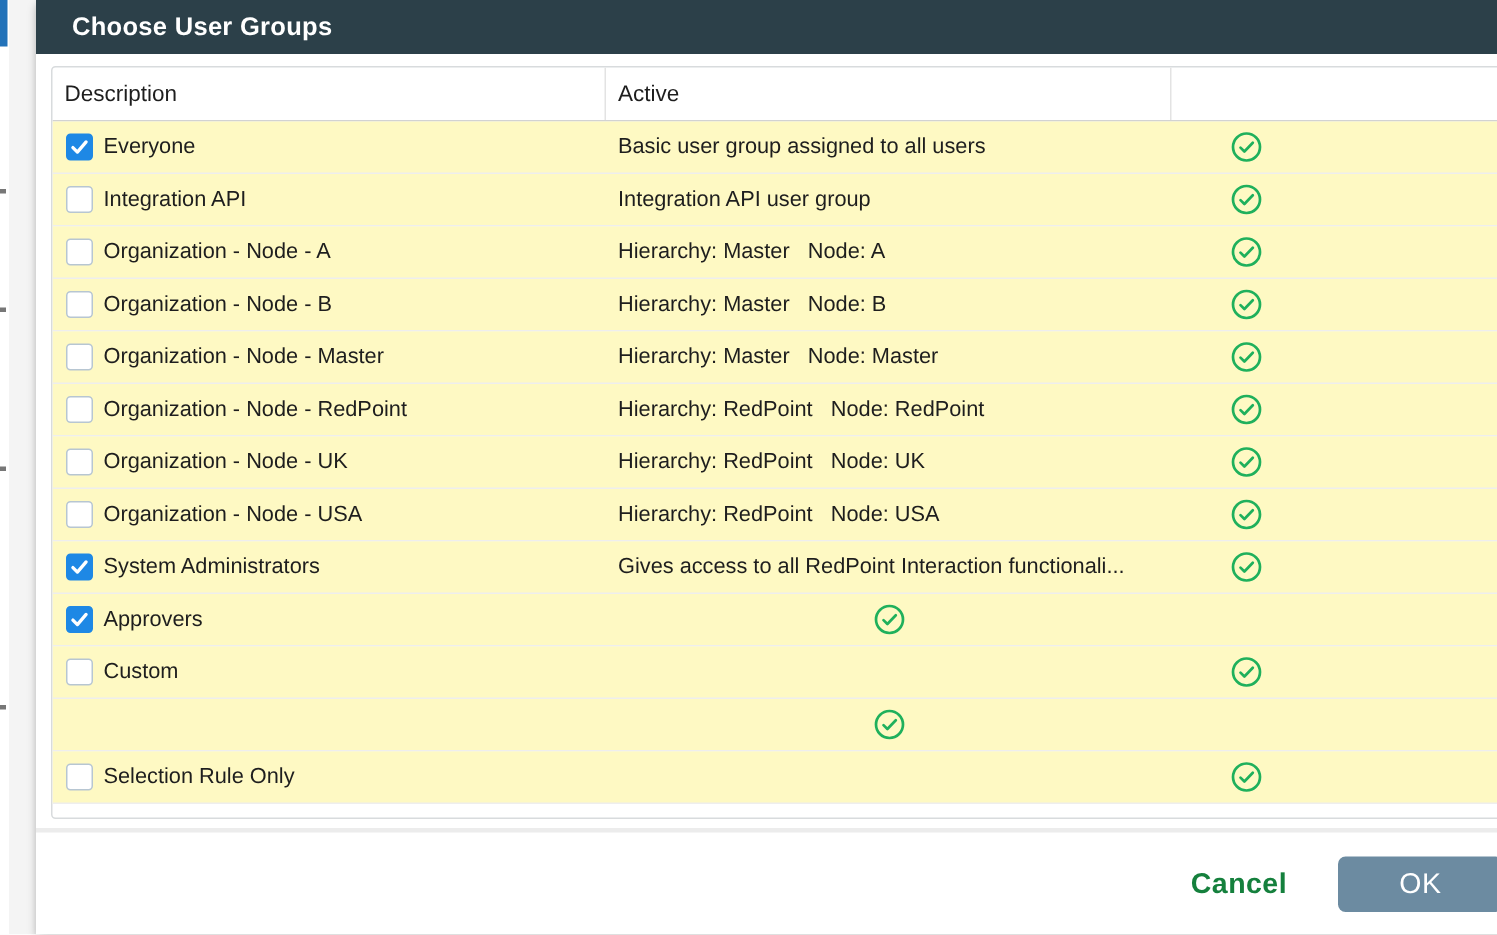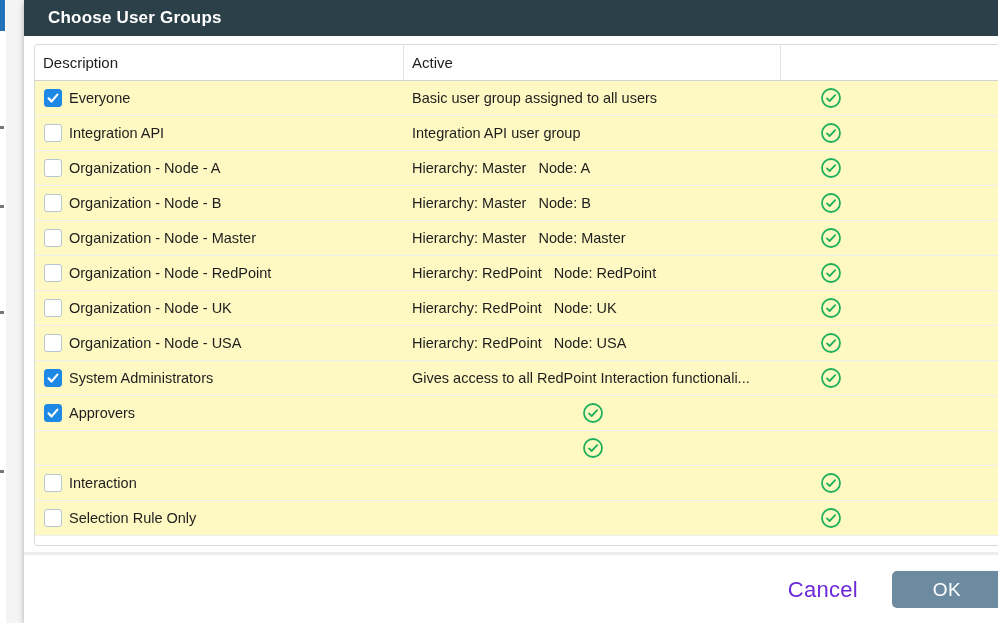--- a/index.html
+++ b/index.html
@@ -63,21 +63,21 @@
 
   .active-icon { width: 22px; height: 22px; display: inline-flex; }
 
   
   .footer-sep { position: absolute; left: 0; top: 552px; width: 987px; height: 3px; background: #ececec; }
   .footer {
     position: absolute; left: 0; top: 556px; width: 987px; height: 67px;
     display: flex; align-items: center; justify-content: flex-end; padding-right: 9px;
   }
   .cancel-btn {
-    color: #6d28d9; font-size: 22px; font-weight: normal; letter-spacing: .3px;
+    color: #15803d; font-size: 19px; font-weight: bold; letter-spacing: .3px;
     margin-right: 34px; cursor: pointer; background: none; border: none;
     font-family: "Liberation Sans", sans-serif;
   }
   .ok-btn {
     width: 110px; height: 37px; background: #6c8ba1; color: #ffffff;
     border: none; border-radius: 5px; font-size: 19px; letter-spacing: .5px;
     cursor: pointer; font-family: "Liberation Sans", sans-serif;
   }
 </style>
 </head>
@@ -295,39 +295,39 @@
         <svg width="22" height="22" viewBox="0 0 22 22">
           <circle cx="11" cy="11" r="9" fill="none" stroke="#1fb05c" stroke-width="1.8"></circle>
           <path d="M7 11.4 l2.6 2.6 L15.2 8.2" fill="none" stroke="#1fb05c" stroke-width="1.8" stroke-linecap="round" stroke-linejoin="round"></path>
         </svg>
       </span>
     </div>
     <div class="cell"></div>
   </div>
 
   <div class="grid-row row">
+    <div class="cell name-cell">
+      <span class="checkbox">
+        
+      </span>
+      <span class="row-name">Custom</span>
+    </div>
     <div class="cell desc-cell"></div>
     <div class="cell active-cell">
       <span class="active-icon">
         <svg width="22" height="22" viewBox="0 0 22 22">
           <circle cx="11" cy="11" r="9" fill="none" stroke="#1fb05c" stroke-width="1.8"></circle>
           <path d="M7 11.4 l2.6 2.6 L15.2 8.2" fill="none" stroke="#1fb05c" stroke-width="1.8" stroke-linecap="round" stroke-linejoin="round"></path>
         </svg>
       </span>
     </div>
     <div class="cell"></div>
   </div>
 
   <div class="grid-row row">
-    <div class="cell name-cell">
-      <span class="checkbox">
-        
-      </span>
-      <span class="row-name">Interaction</span>
-    </div>
     <div class="cell desc-cell"></div>
     <div class="cell active-cell">
       <span class="active-icon">
         <svg width="22" height="22" viewBox="0 0 22 22">
           <circle cx="11" cy="11" r="9" fill="none" stroke="#1fb05c" stroke-width="1.8"></circle>
           <path d="M7 11.4 l2.6 2.6 L15.2 8.2" fill="none" stroke="#1fb05c" stroke-width="1.8" stroke-linecap="round" stroke-linejoin="round"></path>
         </svg>
       </span>
     </div>
     <div class="cell"></div>

